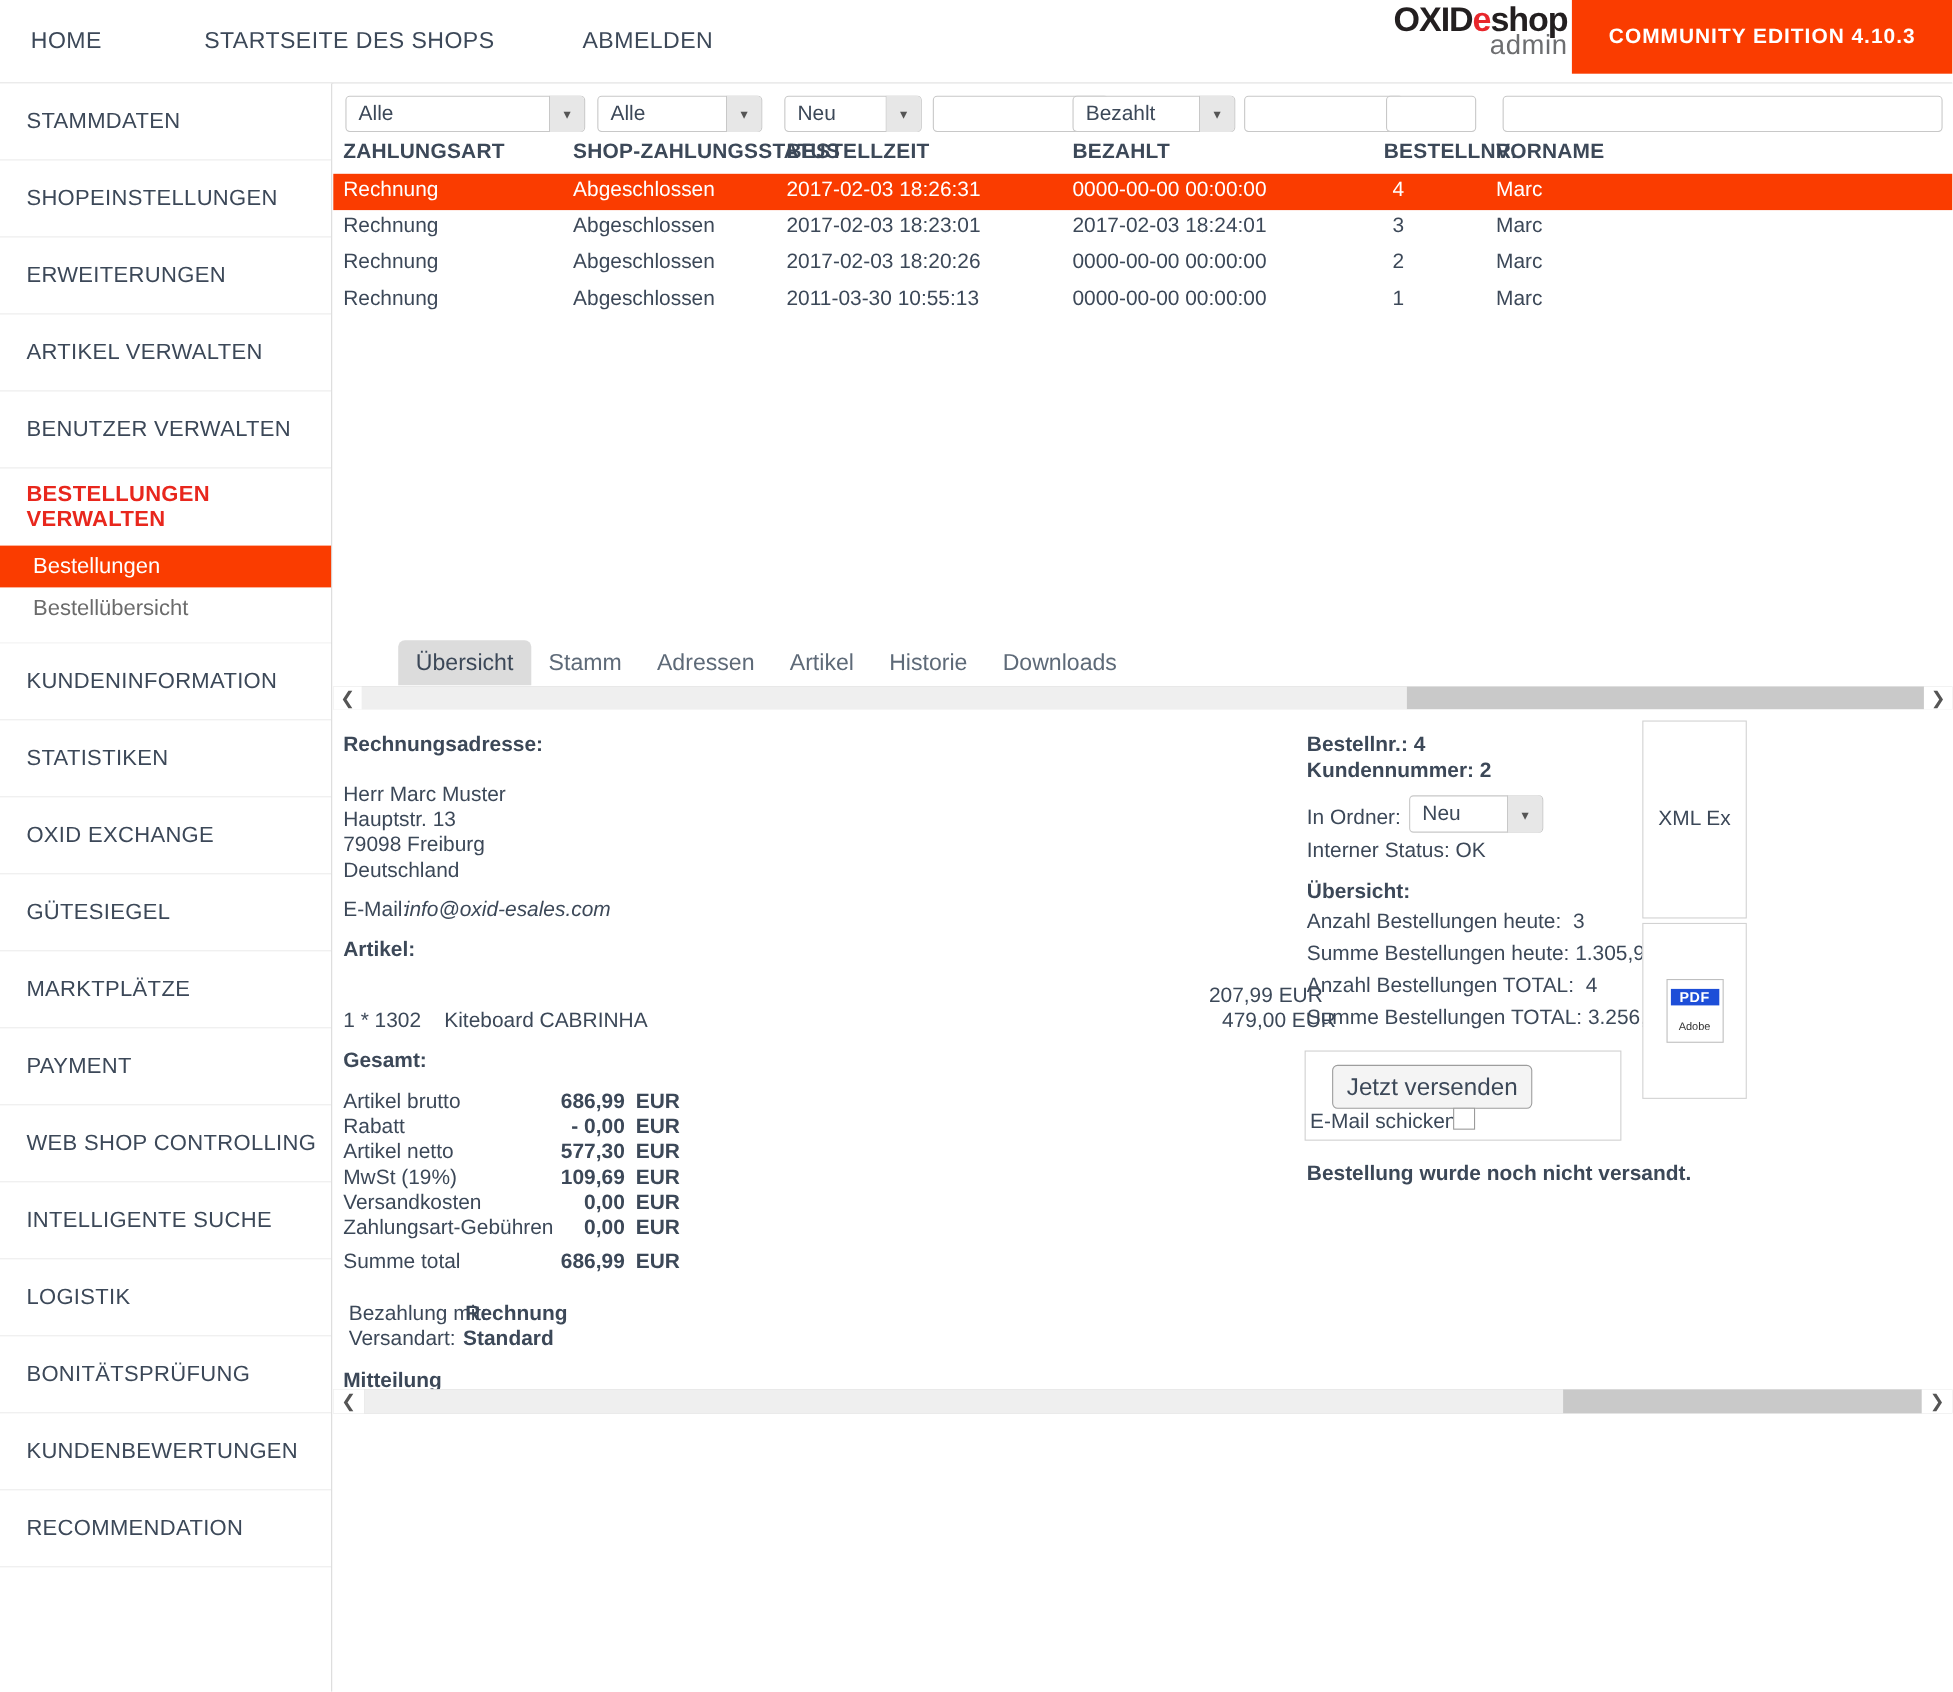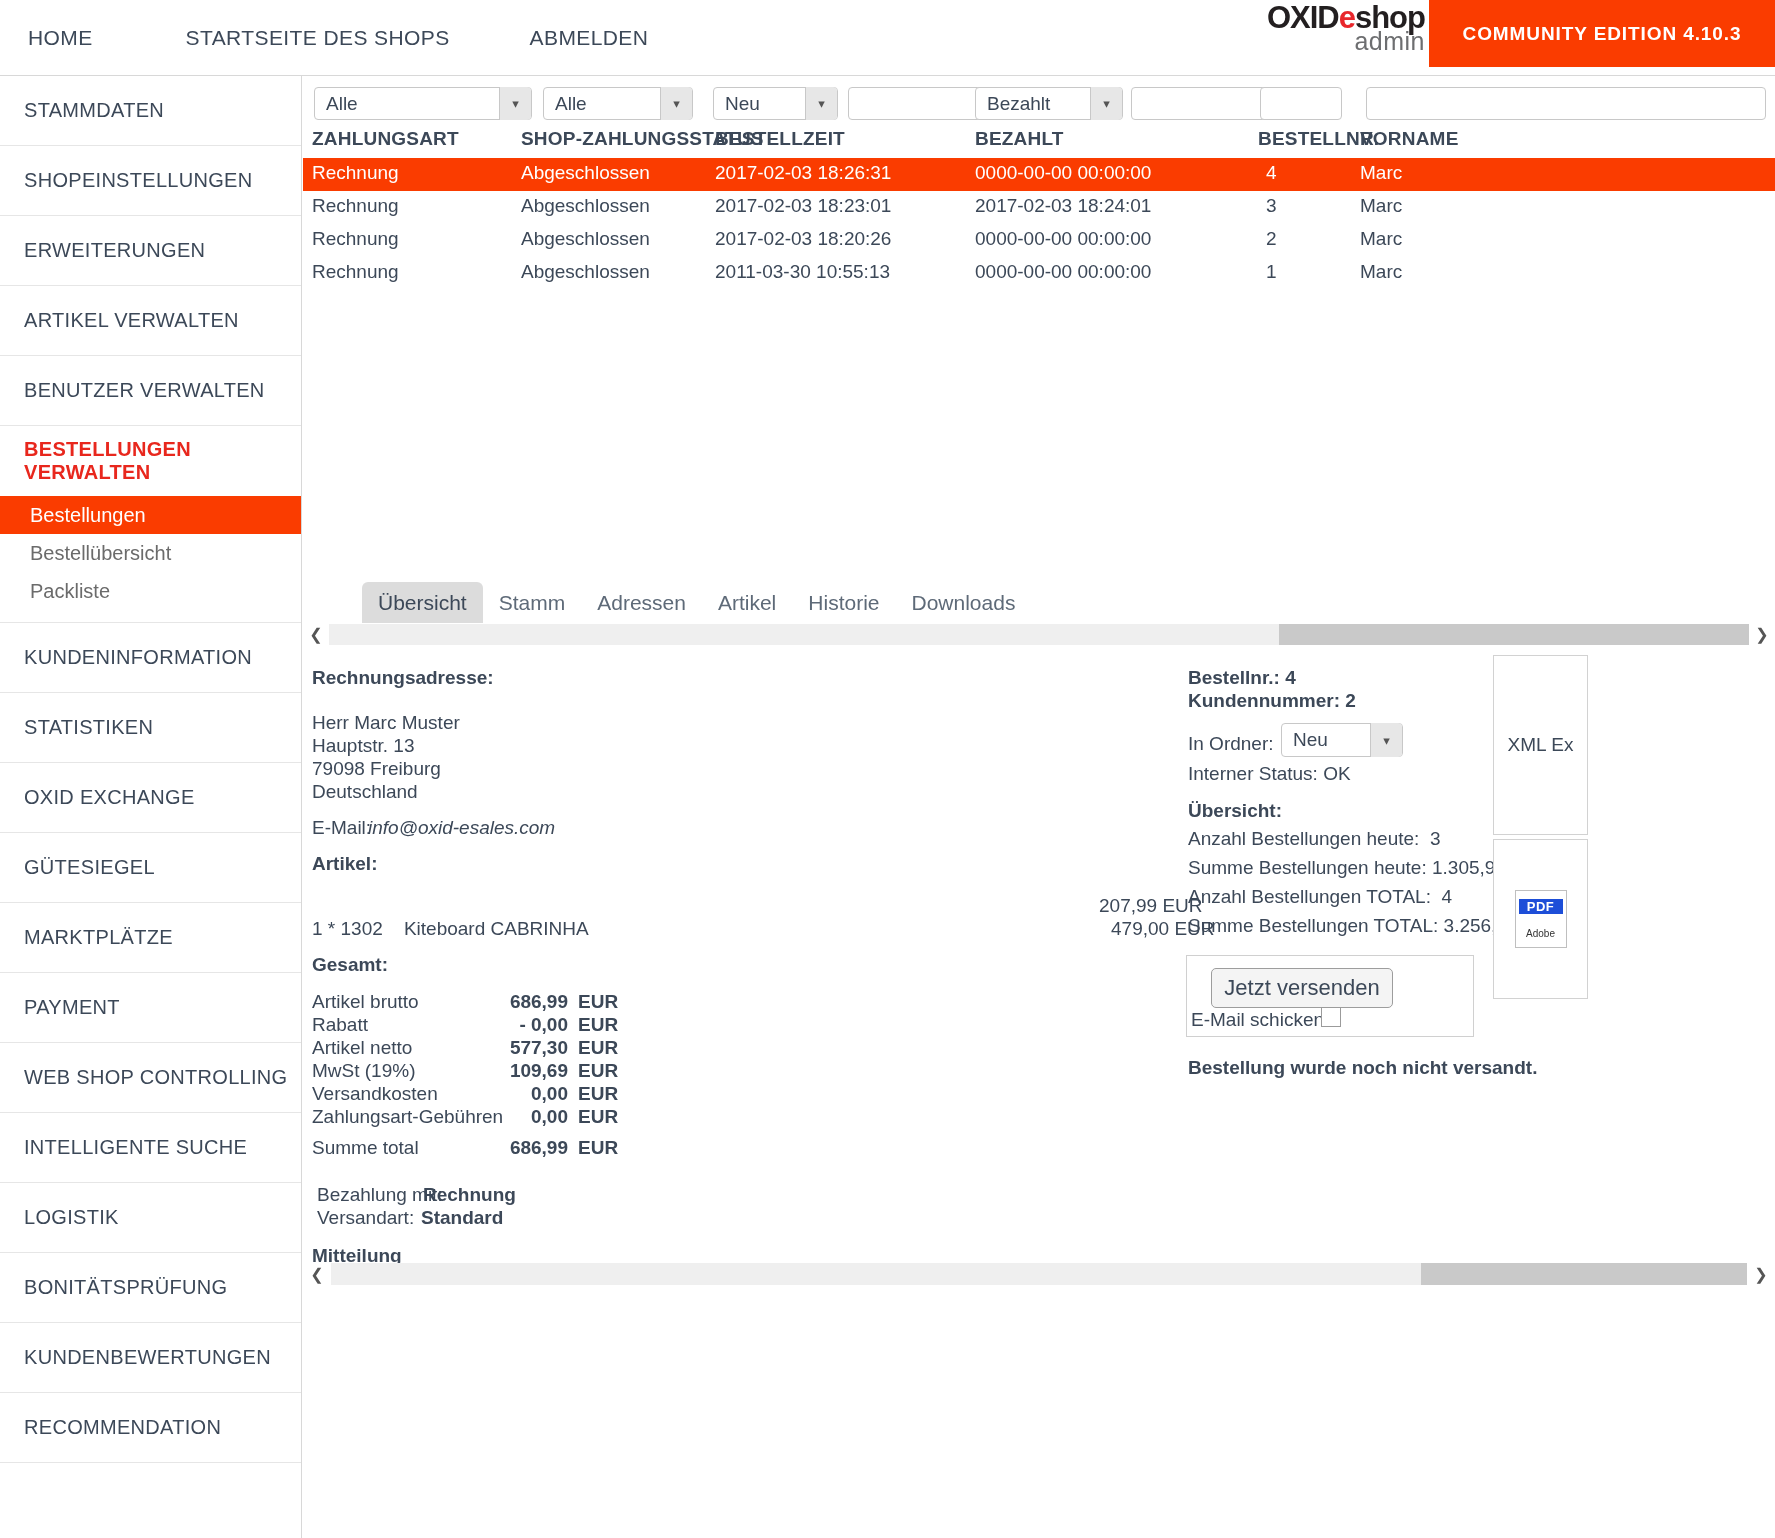--- a/index.html
+++ b/index.html
@@ -204,23 +204,20 @@
     <div class="nav-item active-group">
         <span>BESTELLUNGEN VERWALTEN</span>
       </div>
     <div class="subnav">
       <div class="sub-item selected">
           <span>Bestellungen</span>
         </div>
       <div class="sub-item">
           <span>Bestellübersicht</span>
         </div>
-      <div class="sub-item">
-          <span>Packliste</span>
-        </div>
     </div>
   </div>
 
   <div class="nav-item">
       <span>KUNDENINFORMATION</span>
     </div>
   <div class="nav-item">
       <span>STATISTIKEN</span>
     </div>
   <div class="nav-item">

